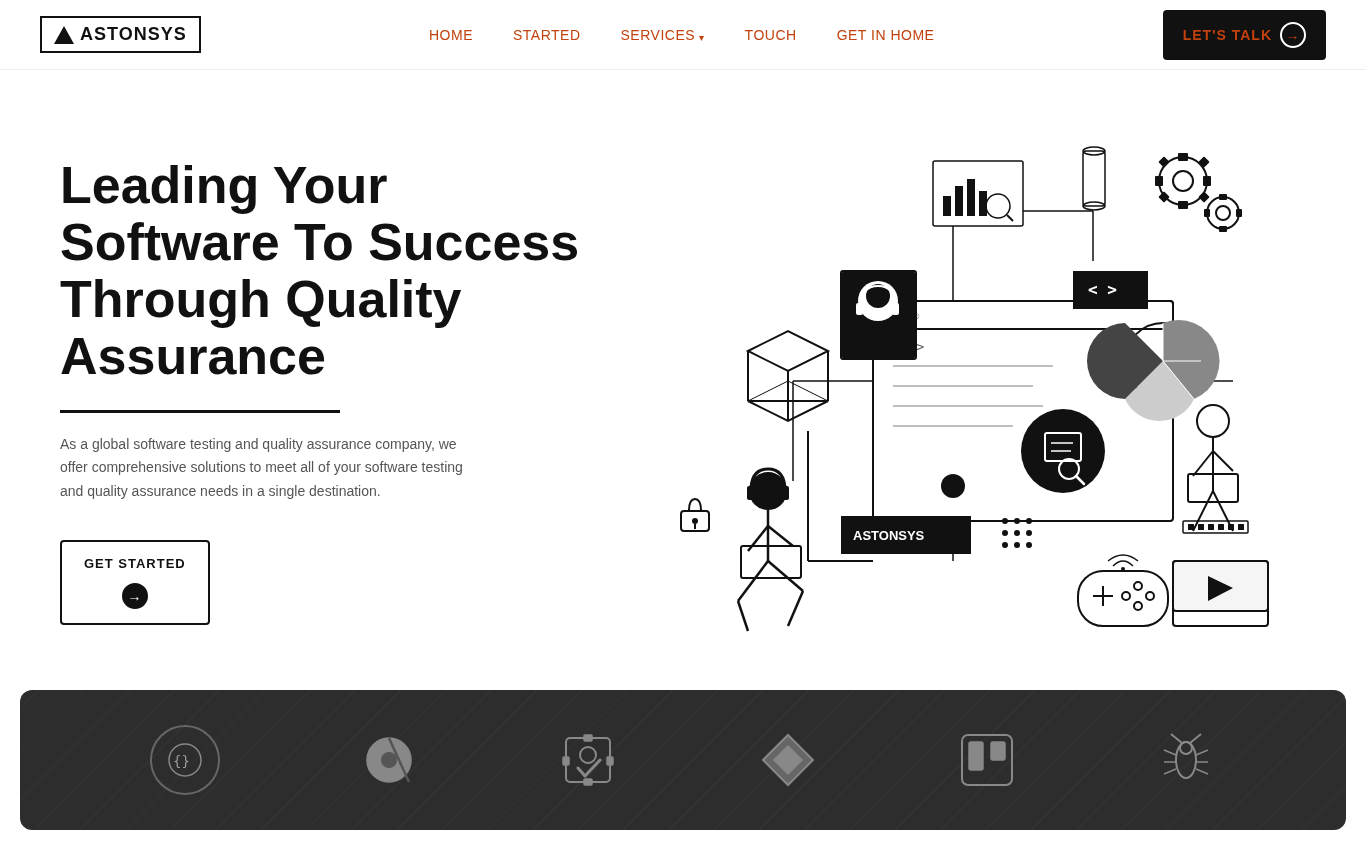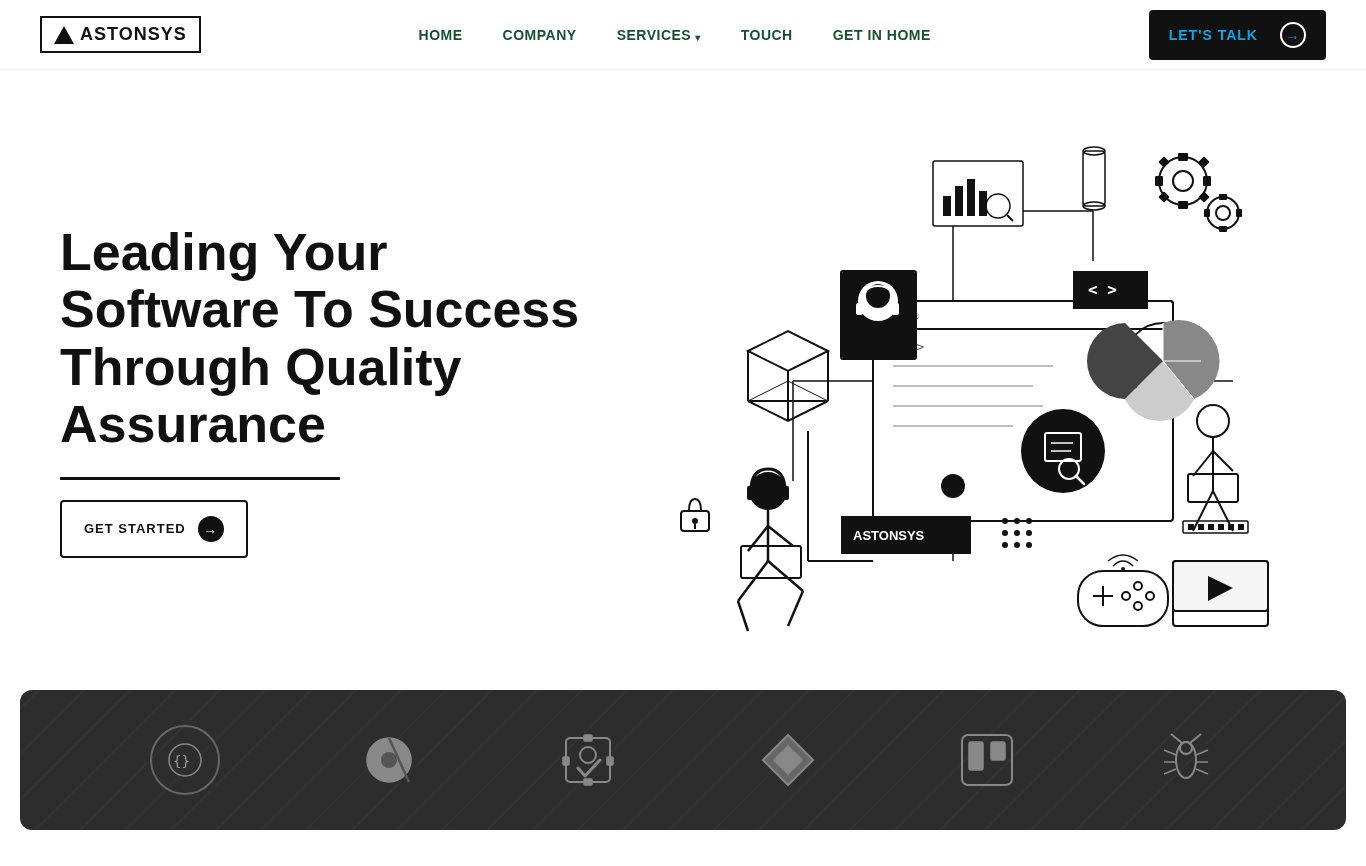--- a/index.html
+++ b/index.html
@@ -33,39 +33,39 @@
     }
     .logo-text { font-weight: 900; font-size: 18px; letter-spacing: 1px; color: #111; }
     .nav-links {
       display: flex;
       gap: 40px;
       align-items: center;
       list-style: none;
     }
     .nav-links li a {
       text-decoration: none;
-      color: #14532d;
+      color: #c2410c;
       font-size: 14px;
-      font-weight: 700;
+      font-weight: 400;
       letter-spacing: 0.5px;
     }
     .services-link { display: flex; align-items: flex-end; gap: 4px; }
     .chevron { font-size: 10px; }
     .lets-talk-btn {
       background: #111;
-      color: #0ea5e9;
+      color: #c2410c;
       border: none;
       padding: 12px 20px;
       font-size: 14px;
       font-weight: 700;
       letter-spacing: 1px;
       cursor: pointer;
       display: flex;
       align-items: center;
-      gap: 22px;
+      gap: 8px;
       border-radius: 4px;
     }
     .btn-arrow-circle {
       width: 26px; height: 26px;
       border-radius: 50%;
       border: 2px solid #fff;
       display: flex; align-items: center; justify-content: center;
       font-size: 14px;
     }
 
@@ -108,20 +108,21 @@
       border: 2px solid #111;
       padding: 14px 22px;
       font-size: 13px;
       font-weight: 700;
       letter-spacing: 1px;
       cursor: pointer;
       display: inline-flex;
       align-items: center;
       gap: 12px;
       border-radius: 4px;
+      flex-direction: column;
     }
     .get-started-btn .btn-arrow-circle-dark {
       width: 26px; height: 26px;
       border-radius: 50%;
       border: 2px solid #111;
       display: flex; align-items: center; justify-content: center;
       font-size: 14px;
       background: #111;
       color: #fff;
     }
@@ -206,21 +207,21 @@
   <div class="logo-box">
     <div class="logo-triangle"></div>
     <span class="logo-text">ASTONSYS</span>
   </div>
 
   <ul class="nav-links">
     <li>
       <a href="#">HOME</a>
     </li>
     <li>
-      <a href="#">COMPANY</a>
+      <a href="#">STARTED</a>
     </li>
     <li>
       <a href="#" class="services-link">
         <span>SERVICES</span>
         <span class="chevron">▾</span>
       </a>
     </li>
     <li>
       <a href="#">TOUCH</a>
     </li>
@@ -232,20 +233,21 @@
   <button class="lets-talk-btn">
     <span>LET'S TALK</span>
     <span class="btn-arrow-circle">→</span>
   </button>
 </nav>
 
 <section class="hero">
   <div class="hero-left">
     <h1 class="hero-title">Leading Your Software To Success Through Quality Assurance</h1>
     <div class="hero-divider"></div>
+    <p class="hero-desc">As a global software testing and quality assurance company, we offer comprehensive solutions to meet all of your software testing and quality assurance needs in a single destination.</p>
     <button class="get-started-btn">
       <span>GET STARTED</span>
       <span class="btn-arrow-circle-dark">→</span>
     </button>
   </div>
 
   <div class="hero-right">
     <div class="illustration-area">
 
       <svg viewBox="0 0 700 520" xmlns="http://www.w3.org/2000/svg" class="illus-svg">

